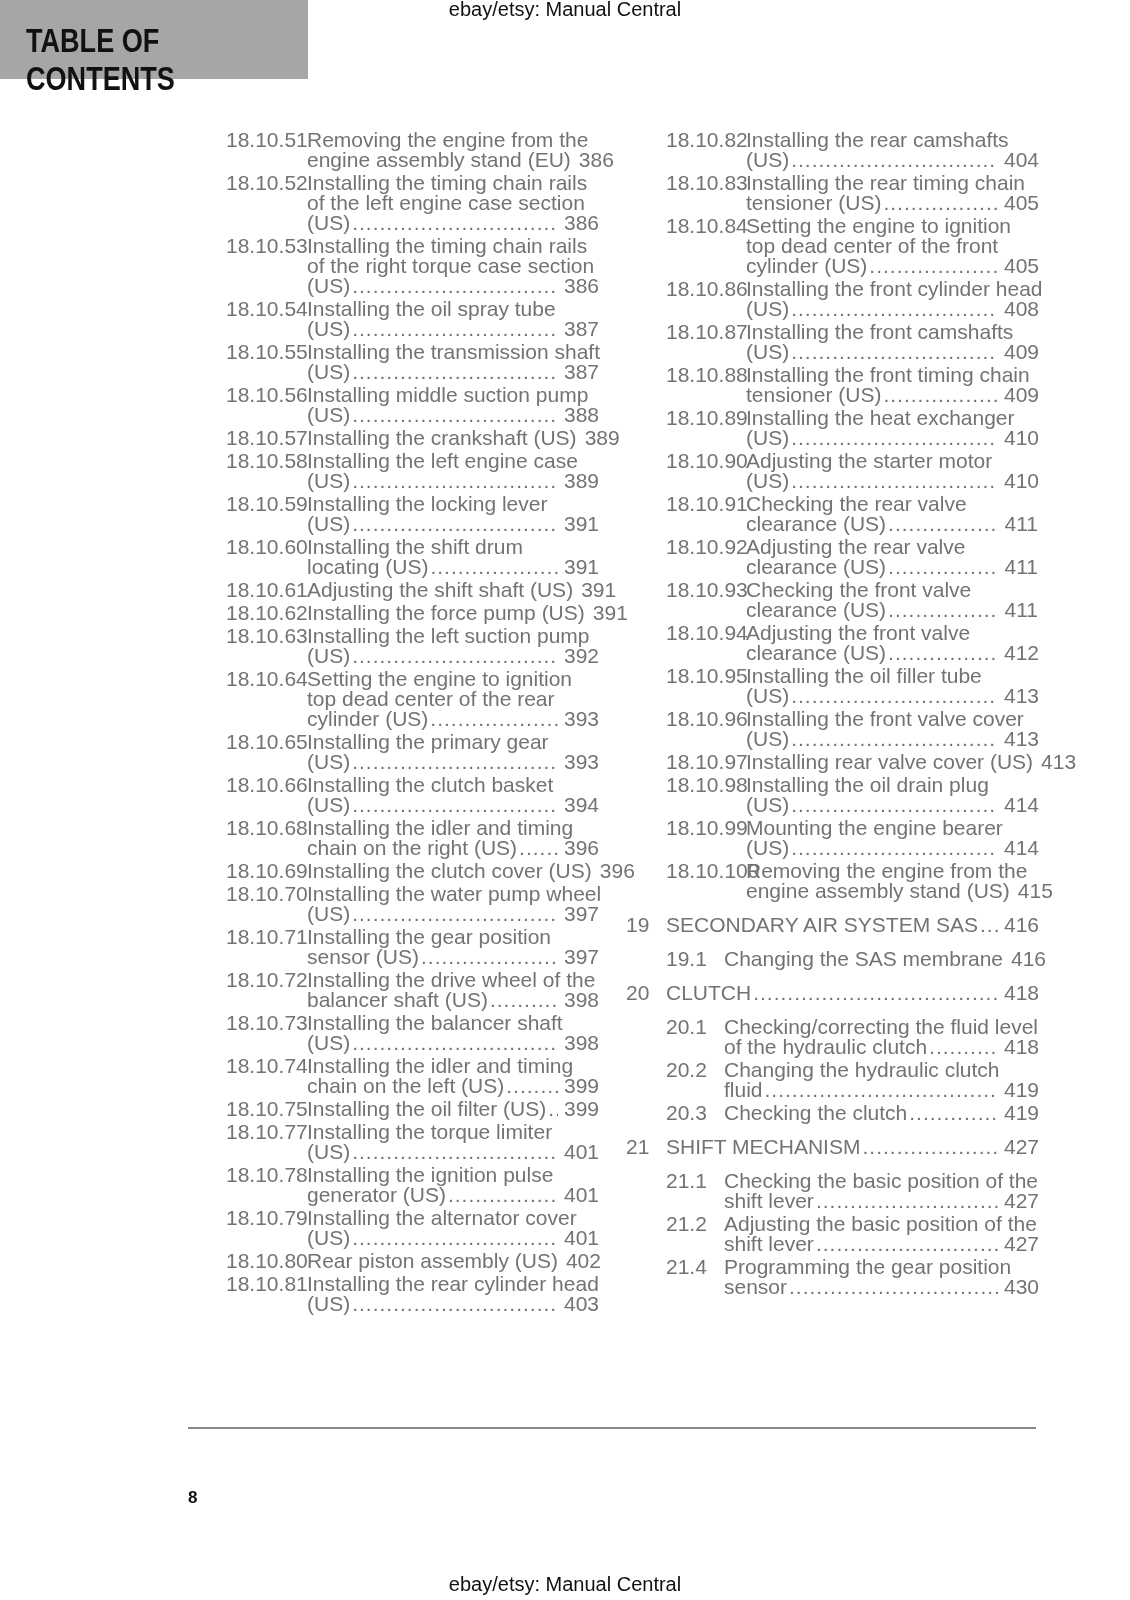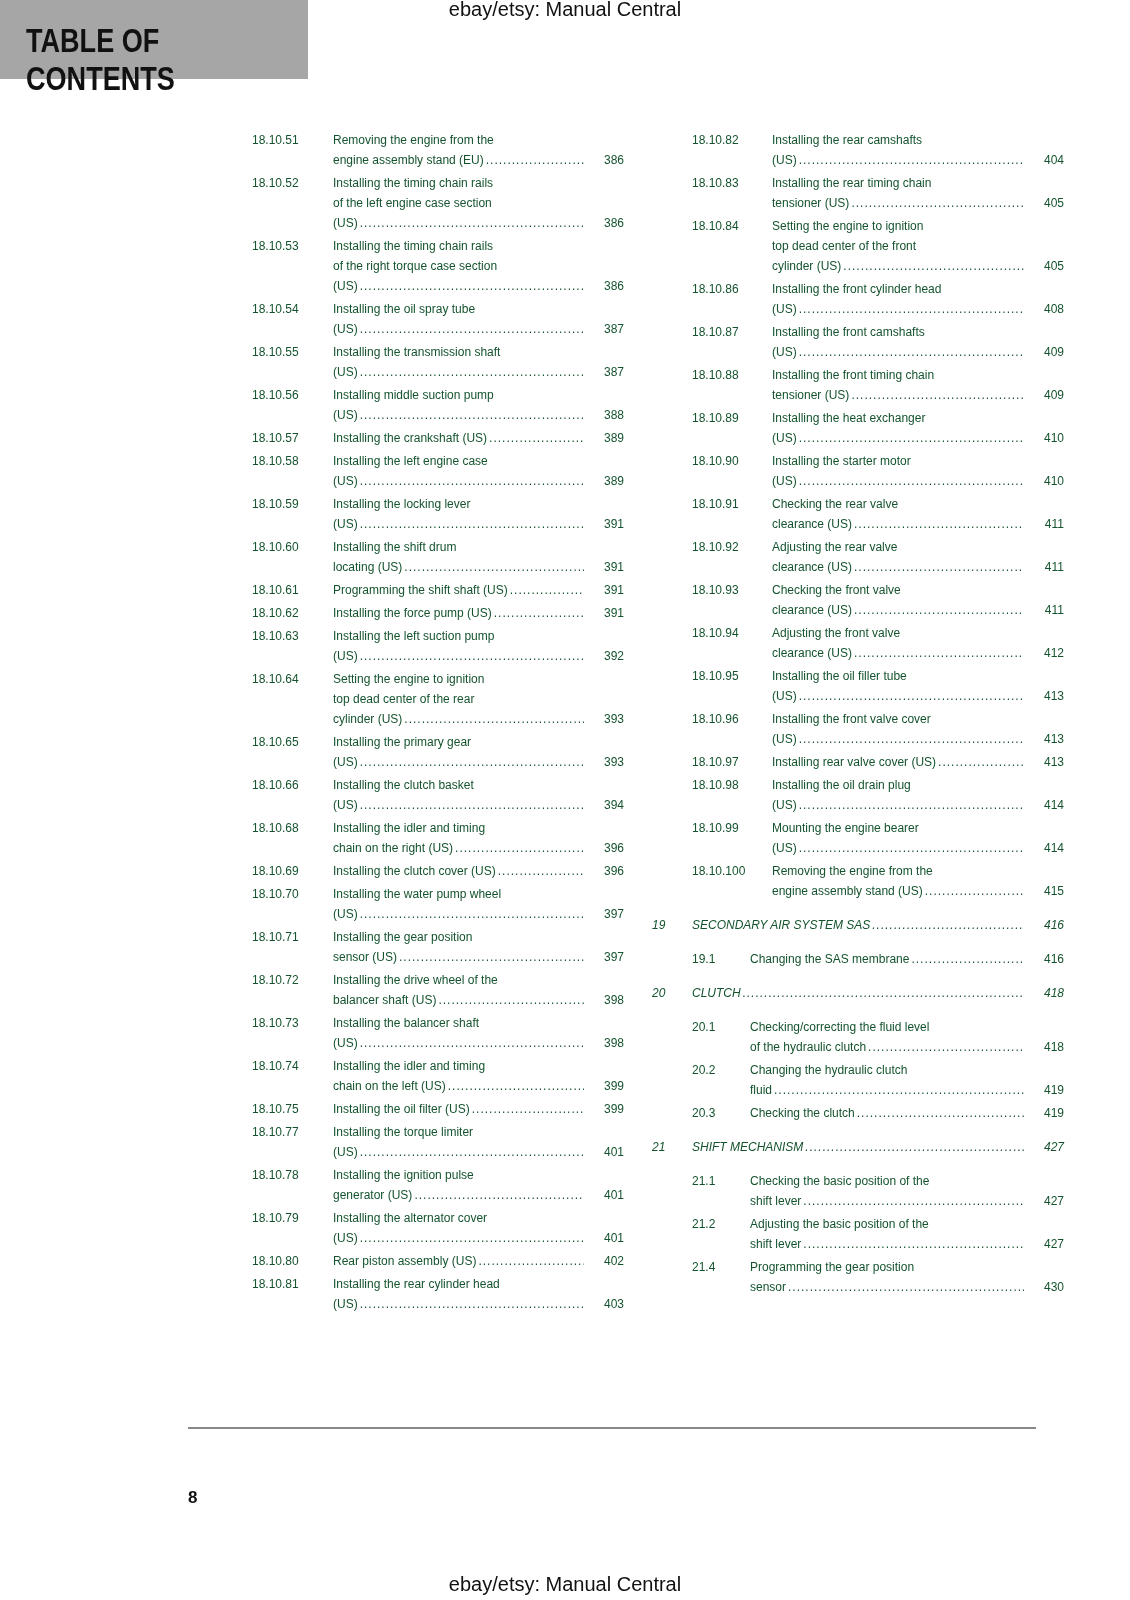--- a/index.html
+++ b/index.html
@@ -2,38 +2,38 @@
 <html><head>
 <meta charset="utf-8">
 <style>
   html, body { margin:0; padding:0; background:#fff; }
   body { width:1130px; height:1600px; position:relative; overflow:hidden; font-family:"Liberation Sans", sans-serif; color:#222; }
   .title-box { position:absolute; left:0; top:0; width:308px; height:79px; background:#a6a6a6; }
   .title-box h1 { margin:0; position:absolute; left:26px; top:22px; font-family:"Liberation Sans", sans-serif; font-weight:bold; font-size:33px; letter-spacing:0px; color:#111; transform:scaleX(0.82); transform-origin:left center; }
   .watermark { position:absolute; left:0; width:1130px; text-align:center; font-size:20px; color:#111; font-family:"Liberation Sans", sans-serif; }
   .watermark.top { top:-2px; padding-left:0; }
   .wm-inner { display:inline-block; margin-left:0; }
-  .col { position:absolute; top:130px; font-size:12px; line-height:20px; color:#14532d;margin-left:26px; }
+  .col { position:absolute; top:130px; font-size:21px; line-height:20px; color:#737373; }
   .col.left { left:226px; width:372px; }
   .col.right { left:626px; width:412px; }
   .entry { position:relative; margin-bottom:3px; }
   .entry .num { position:absolute; left:0; top:0; }
   .entry .text { display:block; padding-left:81px; }
   .entry .line { display:flex; align-items:baseline; }
   .entry .line .t { white-space:nowrap; }
   .entry .line .dots { flex:1; overflow:hidden; white-space:nowrap; margin:0 2px; }
   .entry .line .dots::before { content:"........................................................................................................................"; letter-spacing:1px; }
   .entry .line .pg { width:34px; text-align:right; margin-left:4px; }
   .right .entry .num { left:40px; }
   .right .entry .text { padding-left:120px; }
   .right .entry.chapter .num { left:0; }
   .right .entry.chapter .text { padding-left:40px; }
   .right .entry.section .num { left:40px; }
   .right .entry.section .text { padding-left:98px; }
-  .right .entry.chapter { margin-top:14px; margin-bottom:14px;font-style:italic; }
+  .right .entry.chapter { margin-top:14px; margin-bottom:14px; }
   .rule { position:absolute; left:188px; top:1427px; width:848px; height:2px; background:#888; }
   .pagenum { position:absolute; left:188px; top:1488px; font-size:17px; font-weight:bold; color:#111; }
   .watermark.bottom { top:1573px; }
 </style>
 </head>
 <body>
 
 <div class="title-box">
   <h1>TABLE OF CONTENTS</h1>
 </div>
@@ -172,21 +172,21 @@
           <span class="t">locating (US)</span>
           <span class="dots"></span>
           <span class="pg">391</span>
         </div>
       </span>
     </div>
     <div class="entry">
       <span class="num">18.10.61</span>
       <span class="text">
         <div class="line">
-          <span class="t">Programming the shift shaft (US)</span>
+          <span class="t">Adjusting the shift shaft (US)</span>
           <span class="dots"></span>
           <span class="pg">391</span>
         </div>
       </span>
     </div>
     <div class="entry">
       <span class="num">18.10.62</span>
       <span class="text">
         <div class="line">
           <span class="t">Installing the force pump (US)</span>
@@ -503,21 +503,21 @@
           <span class="t">(US)</span>
           <span class="dots"></span>
           <span class="pg">410</span>
         </div>
       </span>
     </div>
     <div class="entry">
       <span class="num">18.10.90</span>
       <span class="text">
         <div class="line">
-          <span class="t">Installing the starter motor</span>
+          <span class="t">Adjusting the starter motor</span>
         </div>
         <div class="line">
           <span class="t">(US)</span>
           <span class="dots"></span>
           <span class="pg">410</span>
         </div>
       </span>
     </div>
     <div class="entry">
       <span class="num">18.10.91</span>

